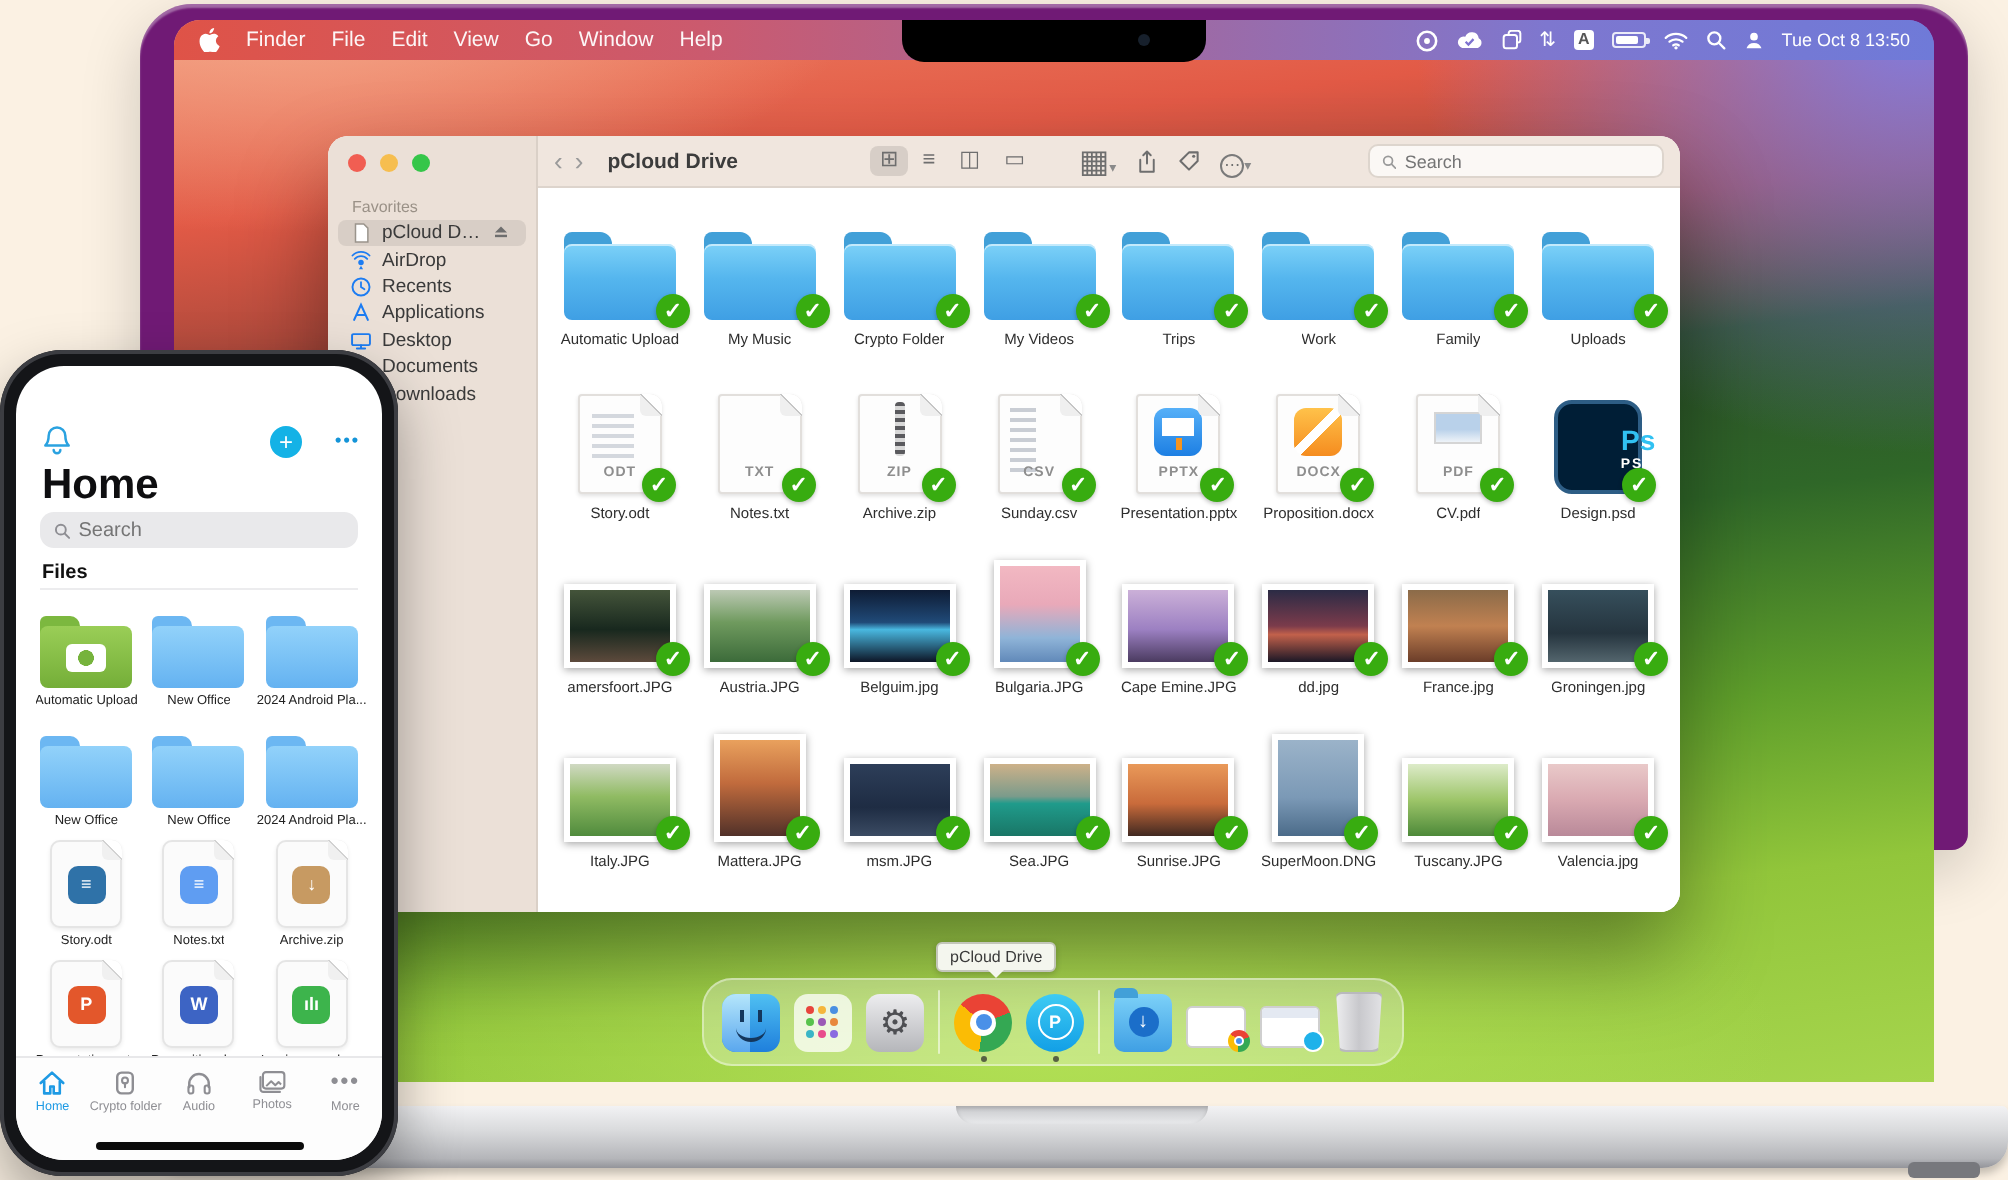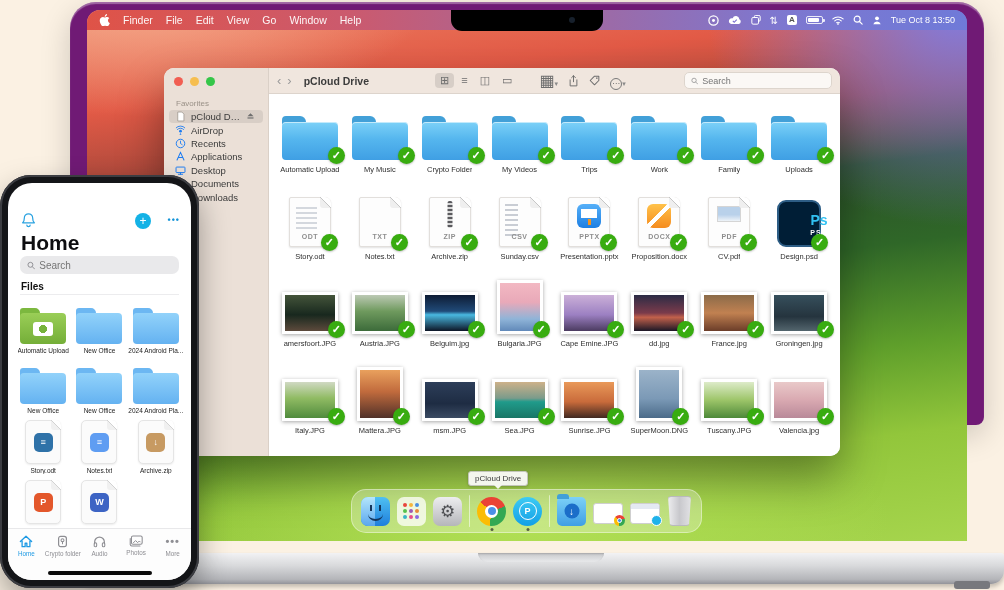--- a/index.html
+++ b/index.html
@@ -910,20 +910,27 @@
         </div>
 
         <div class="pitem">
           <div class="picon ppage">
             <span class="fold"></span>
             <span class="papp" style="background:#3d64c4">W</span>
           </div>
           <div class="plabel">Proposition.docx</div>
         </div>
 
+        <div class="pitem">
+          <div class="picon ppage">
+            <span class="fold"></span>
+            <span class="papp" style="background:#3db44c">ılı</span>
+          </div>
+          <div class="plabel">Invoices.numbers</div>
+        </div>
 
     </div>
 
     <div class="ptabbar">
       <div class="ptab active">
         <svg width="14" height="13" viewBox="0 0 16 15">
             <path d="M1.5 7.5L8 1.5l6.5 6M3.5 6.5v7h3.5v-4h2v4h3.5v-7" fill="none" stroke="currentColor" stroke-width="1.5" stroke-linejoin="round" stroke-linecap="round"></path>
           </svg>
         <span class="tlabel">Home</span>
       </div>

